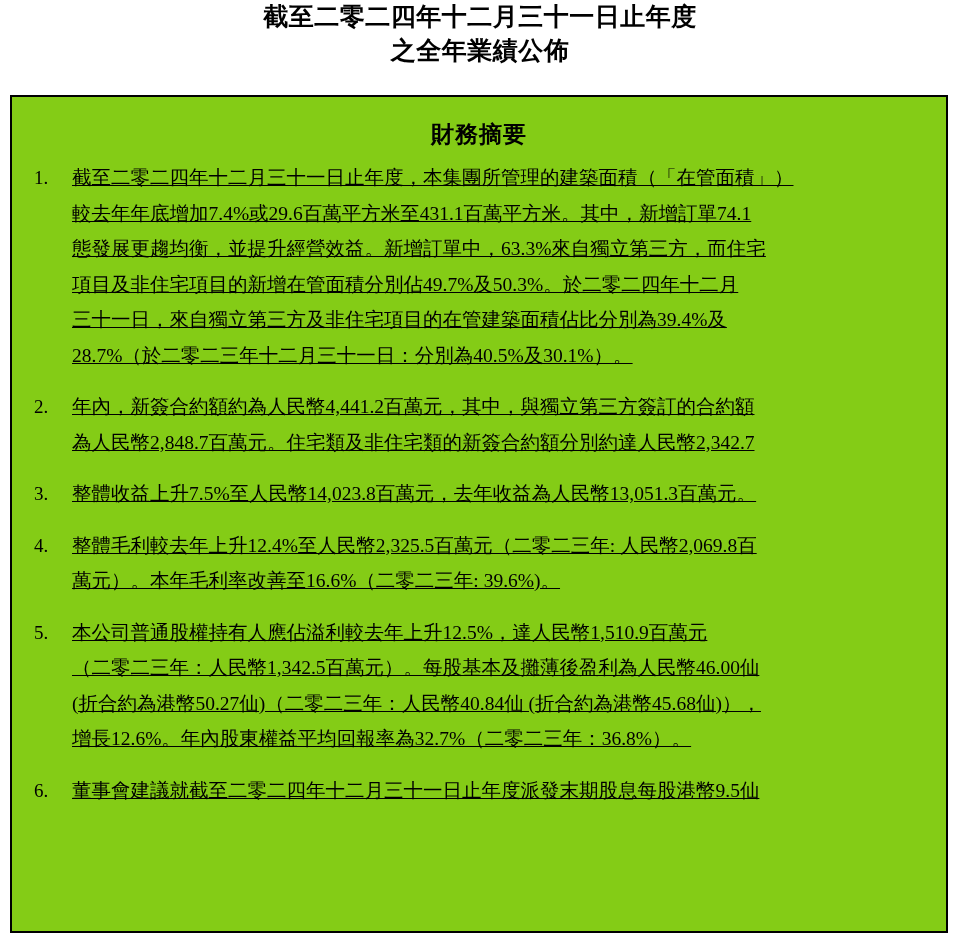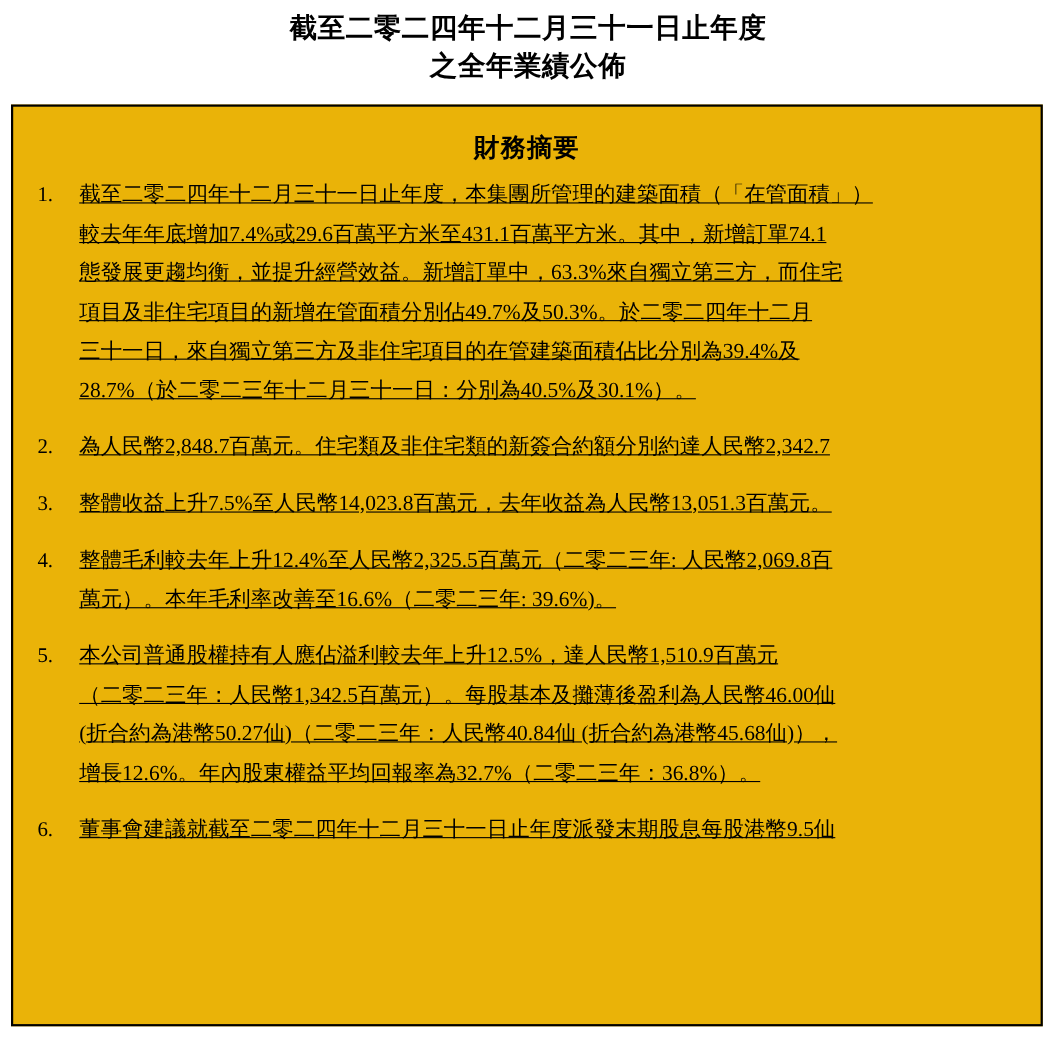--- a/index.html
+++ b/index.html
@@ -19,40 +19,40 @@
   .page {
     width: 960px;
     height: 943px;
     position: relative;
     box-sizing: border-box;
   }
 
   
   .doc-title {
     text-align: center;
-    padding-top: 10px;
+    padding-top: 0;
   }
   .doc-title-line {
     font-size: 25px;
     font-weight: bold;
     line-height: 34px;
     letter-spacing: 0.5px;
     font-family: "Liberation Serif", "DejaVu Serif", serif;
   }
 
   
   .summary-box {
     position: absolute;
     left: 10px;
     top: 95px;
     width: 938px;
     height: 838px;
     border: 2px solid #000000;
     box-sizing: border-box;
-    background: #eab308;
+    background: #84cc16;
   }
 
   .box-heading {
     text-align: center;
     font-size: 23px;
     font-weight: bold;
     letter-spacing: 1px;
     margin-top: 22px;
     margin-bottom: 10px;
   }
@@ -126,20 +126,21 @@
           <span class="ln">態發展更趨均衡，並提升經營效益。新增訂單中，63.3%來自獨立第三方，而住宅</span>
           <span class="ln">項目及非住宅項目的新增在管面積分別佔49.7%及50.3%。於二零二四年十二月</span>
           <span class="ln">三十一日，來自獨立第三方及非住宅項目的在管建築面積佔比分別為39.4%及</span>
           <span class="ln">28.7%（於二零二三年十二月三十一日：分別為40.5%及30.1%）。</span>
         </div>
       </div>
 
       <div class="item i2">
         <div class="item-num">2.</div>
         <div class="item-body">
+          <span class="ln">年內，新簽合約額約為人民幣4,441.2百萬元，其中，與獨立第三方簽訂的合約額</span>
           <span class="ln">為人民幣2,848.7百萬元。住宅類及非住宅類的新簽合約額分別約達人民幣2,342.7</span>
         </div>
       </div>
 
       <div class="item i3">
         <div class="item-num">3.</div>
         <div class="item-body">
           <span class="ln">整體收益上升7.5%至人民幣14,023.8百萬元，去年收益為人民幣13,051.3百萬元。</span>
         </div>
       </div>

